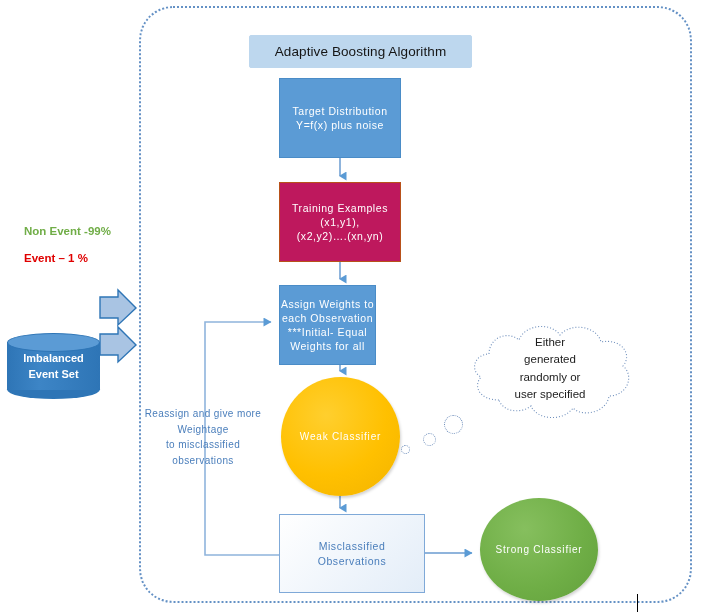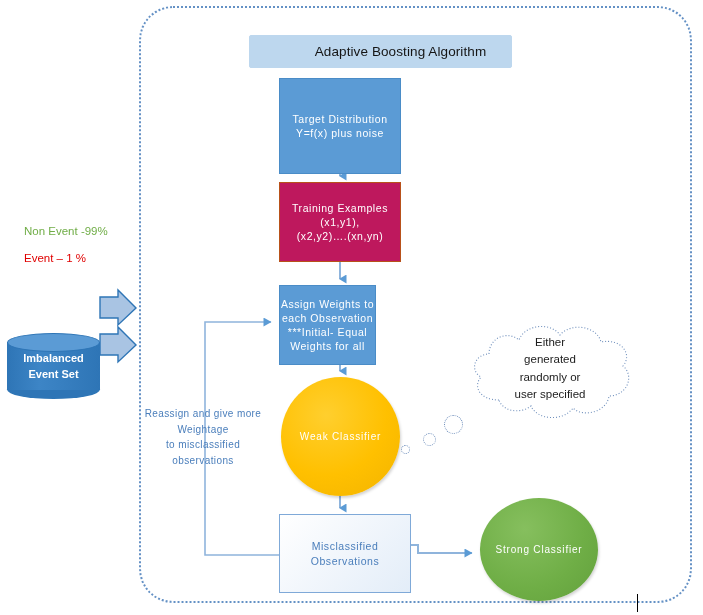--- a/index.html
+++ b/index.html
@@ -13,21 +13,21 @@
     position:absolute;left:139px;top:6px;width:553px;height:597px;
     border:2px dotted #4a7ebb;border-radius:34px;box-sizing:border-box;
     opacity:.85;
   }
 
   
   .title-banner{
     position:absolute;left:249px;top:35px;width:221px;height:31px;
     background:#bdd7ee;border:1px solid #bdd7ee;border-radius:2px;
     display:flex;align-items:center;justify-content:center;
-    font-size:13.5px;color:#151515;letter-spacing:.1px;padding-left:40px;
+    font-size:13.5px;color:#151515;letter-spacing:.1px;
   }
 
   
   .node-box{
     position:absolute;box-sizing:border-box;
     display:flex;flex-direction:column;align-items:center;justify-content:center;
     text-align:center;line-height:1.35;
   }
   .box-blue{
     background:#5b9bd5;color:#ffffff;font-size:10.5px;letter-spacing:.55px;
@@ -36,24 +36,24 @@
   .box-orange{
     background:#be185d;color:#ffffff;font-size:10.5px;letter-spacing:.55px;
     border:1px solid #b8511a;
   }
   .box-light{
     background:linear-gradient(135deg,#ffffff 0%,#eef4fb 60%,#e3edf8 100%);
     color:#4a7ebb;font-size:10.5px;letter-spacing:.55px;
     border:1px solid #7fa9d8;
   }
 
-  #node-target{left:279px;top:78px;width:122px;height:96px;}
+  #node-target{left:279px;top:78px;width:122px;height:80px;}
   #node-training{left:279px;top:182px;width:122px;height:80px;}
   #node-assign{left:279px;top:285px;width:97px;height:80px;text-align:center;}
-  #node-misclassified{left:279px;top:514px;width:132px;height:79px;}
+  #node-misclassified{left:279px;top:514px;width:146px;height:79px;}
 
   
   .circle{
     position:absolute;border-radius:50%;
     display:flex;align-items:center;justify-content:center;
     color:#ffffff;font-size:10px;letter-spacing:.8px;text-align:center;
   }
   #circle-weak{
     left:281px;top:377px;width:119px;height:119px;
     background:radial-gradient(circle at 38% 32%,#ffcf2e 0%,#ffc000 55%,#f2b300 100%);
@@ -79,21 +79,21 @@
     position:absolute;left:0;top:47px;width:93px;height:19px;border-radius:50%;
     background:#2e75b6;
   }
   .cyl-label{
     position:absolute;left:0;top:11px;width:93px;height:46px;z-index:3;
     display:flex;flex-direction:column;align-items:center;justify-content:center;
     color:#ffffff;font-size:11px;font-weight:bold;line-height:1.45;text-align:center;
   }
 
   
-  .pct{position:absolute;font-size:11.5px;font-weight:normal;white-space:nowrap;text-align:center;}
+  .pct{position:absolute;font-size:11.5px;font-weight:bold;white-space:nowrap;text-align:center;}
   #pct-nonevent{left:24px;top:225px;color:#70ad47;}
   #pct-event{left:24px;top:252px;color:#e00000;}
 
   
   #loop-caption{
     position:absolute;left:139px;top:406px;width:128px;
     font-size:10px;color:#4a7ebb;text-align:center;line-height:1.55;
     letter-spacing:.4px;
   }
 

